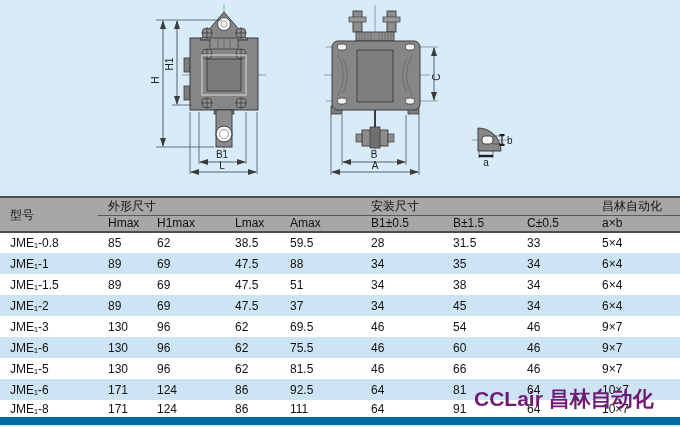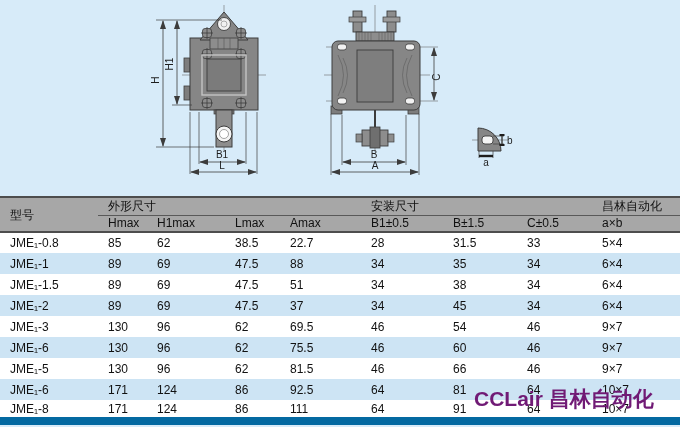--- a/index.html
+++ b/index.html
@@ -177,21 +177,21 @@
           <th>C±0.5</th>
           <th>a×b</th>
         </tr>
       </thead>
       <tbody>
         <tr>
           <td>JME₁-0.8</td>
           <td>85</td>
           <td>62</td>
           <td>38.5</td>
-          <td>22.7</td>
+          <td>59.5</td>
           <td>28</td>
           <td>31.5</td>
           <td>33</td>
           <td>5×4</td>
         </tr>
         <tr>
           <td>JME₁-1</td>
           <td>89</td>
           <td>69</td>
           <td>47.5</td>

